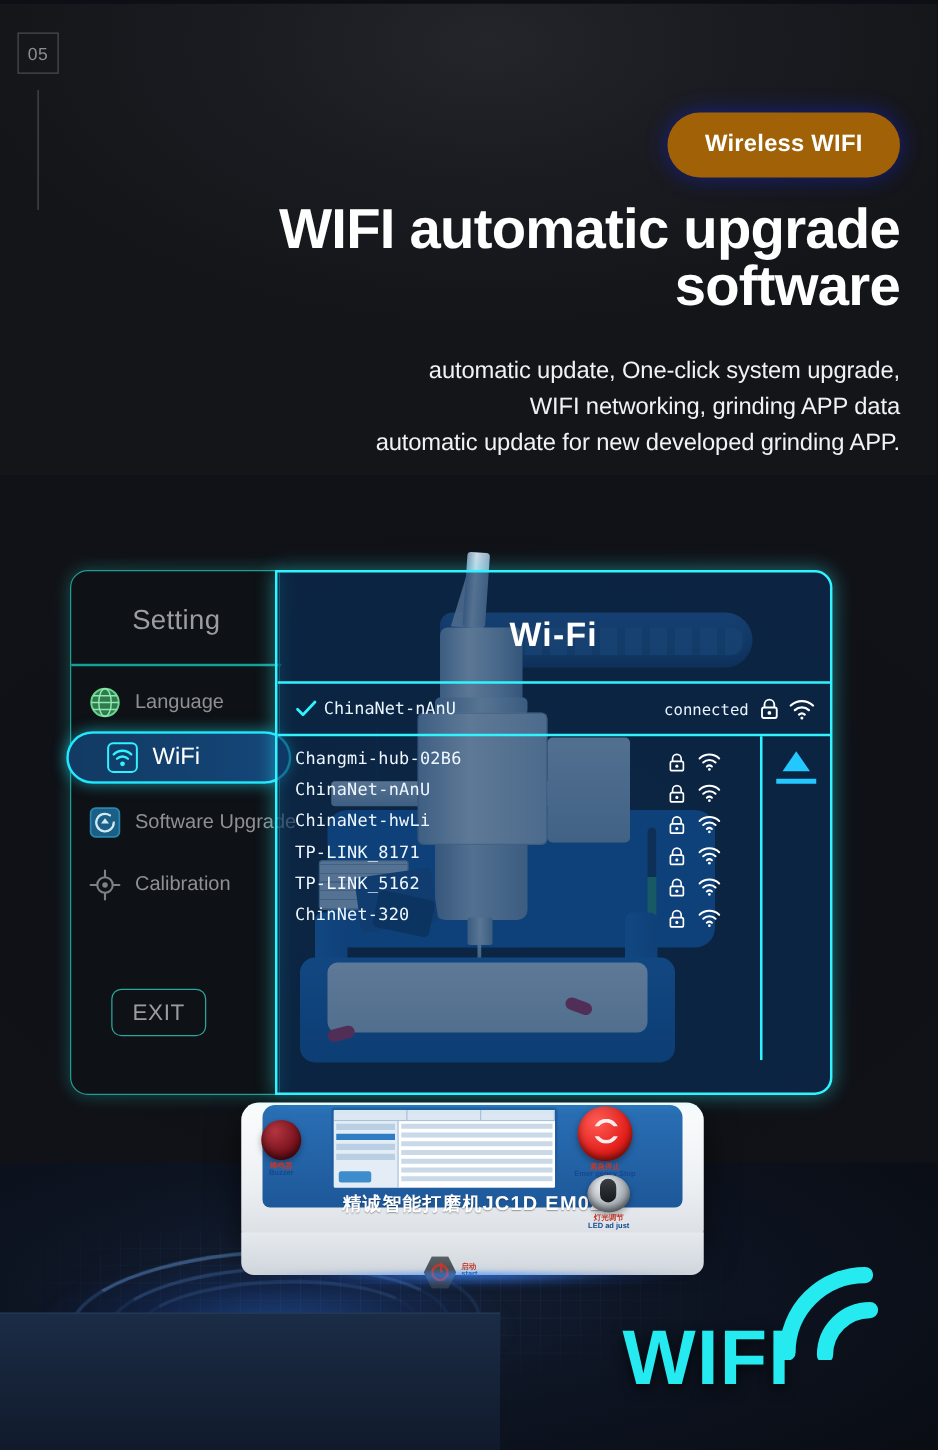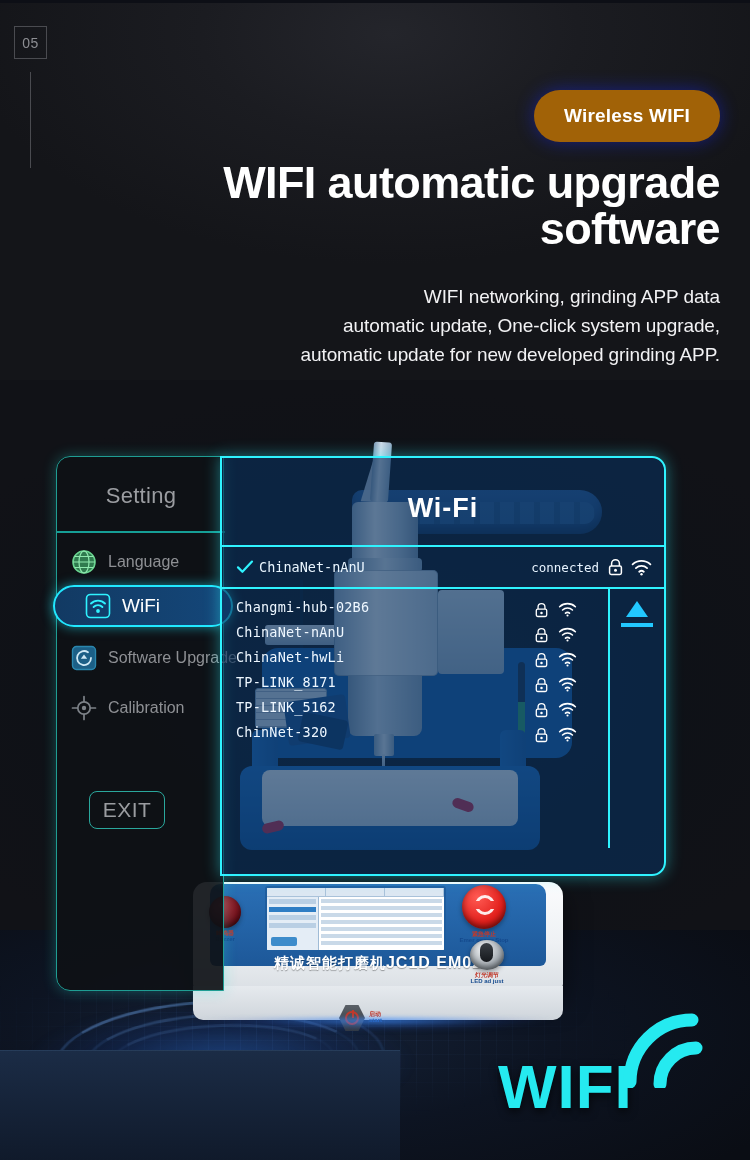--- a/index.html
+++ b/index.html
@@ -270,21 +270,21 @@
   .under-glow{
     left:196px; top:588px; width:362px; height:16px;
     background:radial-gradient(ellipse 180px 14px at 50% 0%, rgba(60,140,255,.85), rgba(30,80,200,.15) 70%, transparent 100%);
     filter:blur(2px);
   }
 
   
   #ui{ position:absolute; left:56px; top:456px; width:610px; height:420px; }
 
   #ui-left{
-    position:absolute; left:0; top:0; width:168px; height:535px;
+    position:absolute; left:0; top:0; width:168px; height:420px;
     background:rgba(14,17,22,.92);
     border:1.5px solid #1f9d93; border-radius:14px 0 0 14px;
     box-shadow:0 0 14px rgba(40,230,215,.30);
   }
   #ui-left .title{
     position:absolute; left:0; top:26px; width:168px; text-align:center;
     color:#9b9da1; font-size:22px; letter-spacing:.3px;
   }
   #ui-left .div{ position:absolute; left:0; top:74px; width:168px; height:1.5px; background:#17b9ad; opacity:.85;}
 
@@ -300,21 +300,21 @@
     box-shadow:0 0 12px rgba(33,232,255,.55);
   }
   .nav.active .lbl{ color:#fff; font-size:19px; }
   .ico{ width:26px; height:26px; flex:0 0 26px; position:relative; }
   .ico svg{ width:26px; height:26px; display:block; }
 
   #exitbtn{
     position:absolute; left:32px; top:334px; width:76px; height:38px;
     border:1.5px solid #2aa79c; border-radius:8px;
     display:flex; align-items:center; justify-content:center;
-    color:#9a9ca0; font-size:21px; letter-spacing:.5px;
+    color:#9a9ca0; font-size:18px; letter-spacing:.5px;
   }
 
   #ui-right{
     position:absolute; left:164px; top:0; width:446px; height:420px;
     border:2.5px solid #2ff3ff; border-radius:0 14px 14px 0;
     background:rgba(10,48,92,.62);
     box-shadow:0 0 16px rgba(47,243,255,.45);
     font-family:"DejaVu Sans Mono", monospace;
     overflow:hidden;
   }
@@ -383,22 +383,22 @@
 
 <div id="idx-badge">05</div>
 <div id="idx-rule"></div>
 
 <div id="pill">Wireless WIFI</div>
 <div id="headline">
   <span>WIFI automatic</span>
   <span>upgrade software</span>
 </div>
 <div id="subline">
+  <span>automatic update, One-click system upgrade,</span>
   <span>WIFI networking, grinding APP data</span>
-  <span>automatic update, One-click system upgrade,</span>
   <span>automatic update  for new developed grinding APP.</span>
 </div>
 
 <div id="machine">
   <div class="mch gantry-arm"></div>
   <div class="mch chain"></div>
   <div class="mch spindle-cone"></div>
   <div class="mch col-top"></div>
   <div class="mch cable"></div>
   <div class="mch blue-panel"></div>

